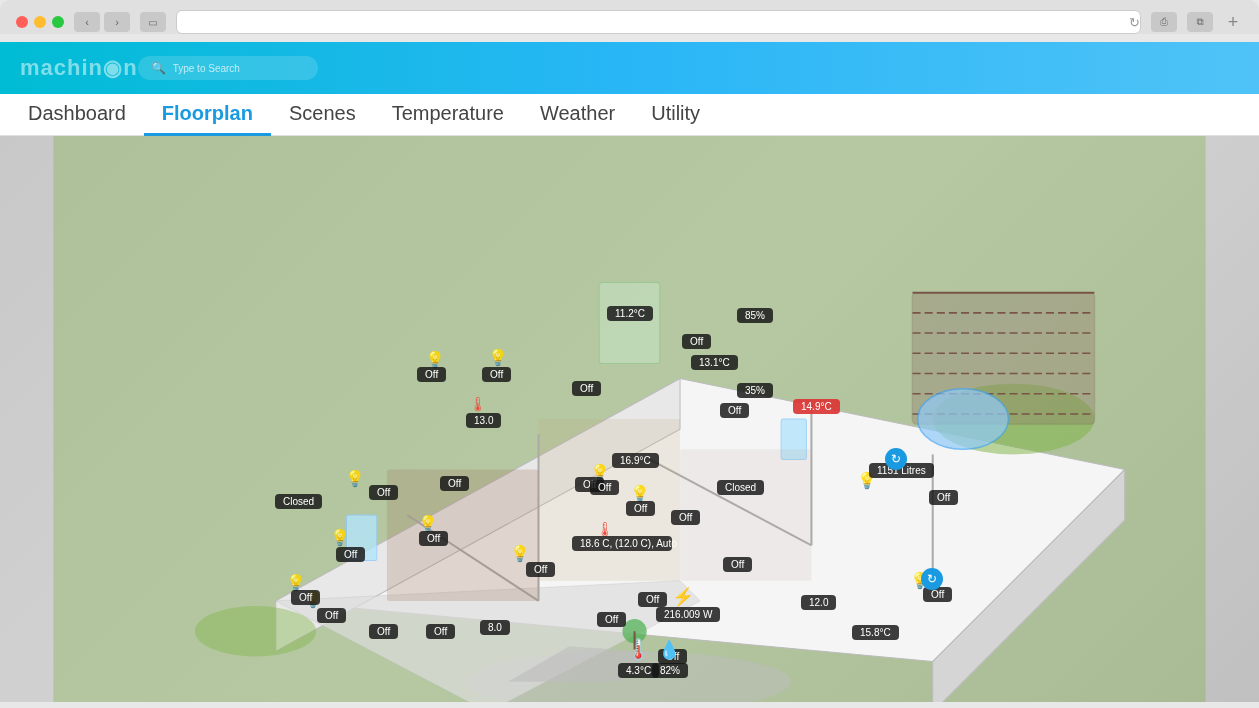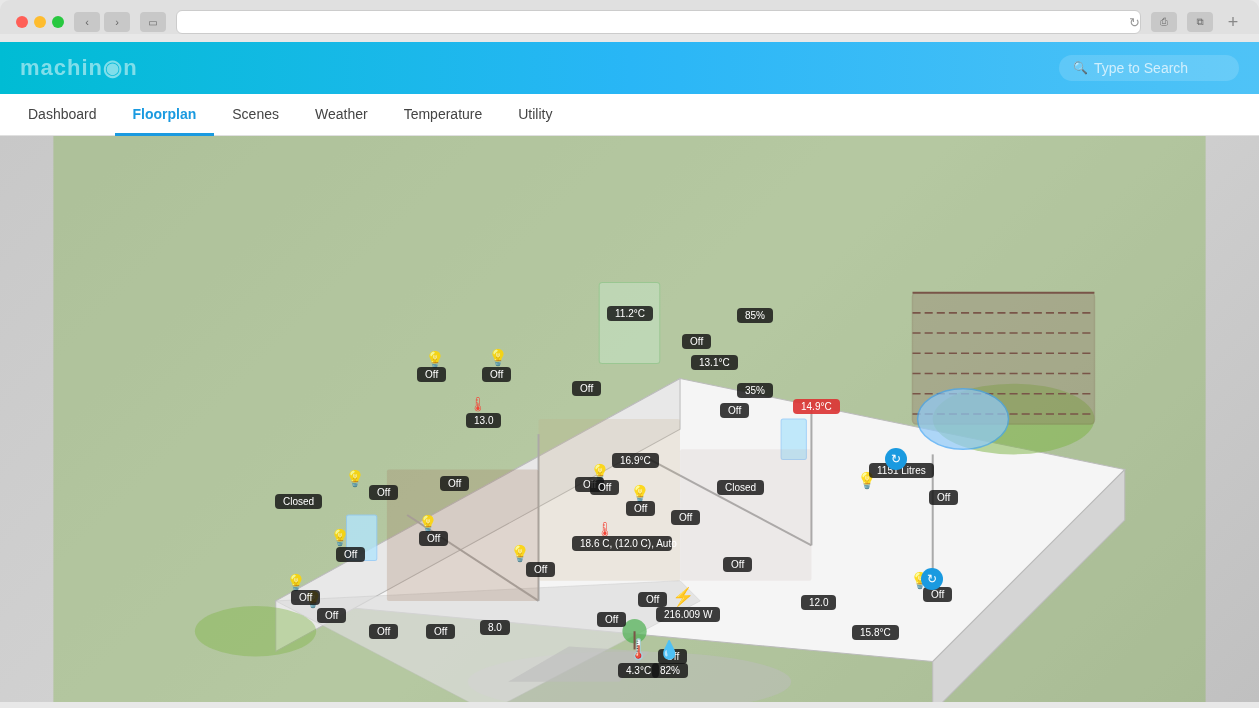--- a/index.html
+++ b/index.html
@@ -29,38 +29,37 @@
     }
     .new-tab-btn { width: 20px; height: 20px; background: none; border: none; font-size: 18px; color: #888; cursor: pointer; display: flex; align-items: center; justify-content: center; }
 
     
     .app-container { background: white; display: flex; flex-direction: column; height: calc(708px - 48px); }
 
     
     .app-header {
       background: linear-gradient(to right, #00bcd4, #29b6f6, #4fc3f7);
       height: 52px; display: flex; align-items: center; padding: 0 20px;
-      justify-content: space-between;
     }
     .logo { color: white; font-size: 22px; font-weight: 700; letter-spacing: 1px; }
     .logo span { color: #80deea; }
     .search-bar {
       background: rgba(255,255,255,0.15); border-radius: 20px;
       padding: 5px 14px; display: flex; align-items: center; gap: 6px;
       color: rgba(255,255,255,0.8); font-size: 13px; min-width: 180px;
     }
     .search-icon { font-size: 12px; }
 
     
     .app-nav {
       background: white; border-bottom: 1px solid #e0e0e0;
       display: flex; align-items: stretch; height: 42px; padding: 0 10px;
     }
     .nav-tab {
-      padding: 0 18px; display: flex; align-items: center; font-size: 14px;
+      padding: 0 18px; display: flex; align-items: center; font-size: 20px;
       color: #444; cursor: pointer; border-bottom: 3px solid transparent;
       margin-bottom: -1px; font-weight: 400;
     }
     .nav-tab.active {
       color: #1a9ae0; border-bottom: 3px solid #1a9ae0; font-weight: 600;
     }
 
     
     .main-content {
       flex: 1; background: #d8d8d8; position: relative; overflow: hidden;
@@ -123,30 +122,30 @@
 </div>
 
 <div class="app-container">
 
   <div class="app-header">
     <div class="logo">
       <span>machin</span><span style="color:#80deea">◉</span><span>n</span>
     </div>
     <div class="search-bar">
       <span class="search-icon">🔍</span>
-      <span style="color:rgba(255,255,255,0.7);font-size:14px;">Type to Search</span>
+      <span style="color:rgba(255,255,255,0.7);font-size:10px;">Type to Search</span>
     </div>
   </div>
 
   <div class="app-nav">
     <div class="nav-tab">Dashboard</div>
     <div class="nav-tab active">Floorplan</div>
     <div class="nav-tab">Scenes</div>
+    <div class="nav-tab">Temperature</div>
     <div class="nav-tab">Weather</div>
-    <div class="nav-tab">Temperature</div>
     <div class="nav-tab">Utility</div>
   </div>
 
   <div class="main-content">
     <div class="floorplan-area">
 
       <svg class="floorplan-svg" viewBox="0 0 1140 560" preserveAspectRatio="xMidYMid meet">
 
         <rect x="0" y="0" width="1140" height="560" fill="#7cb342" opacity="0.35"></rect>
 

